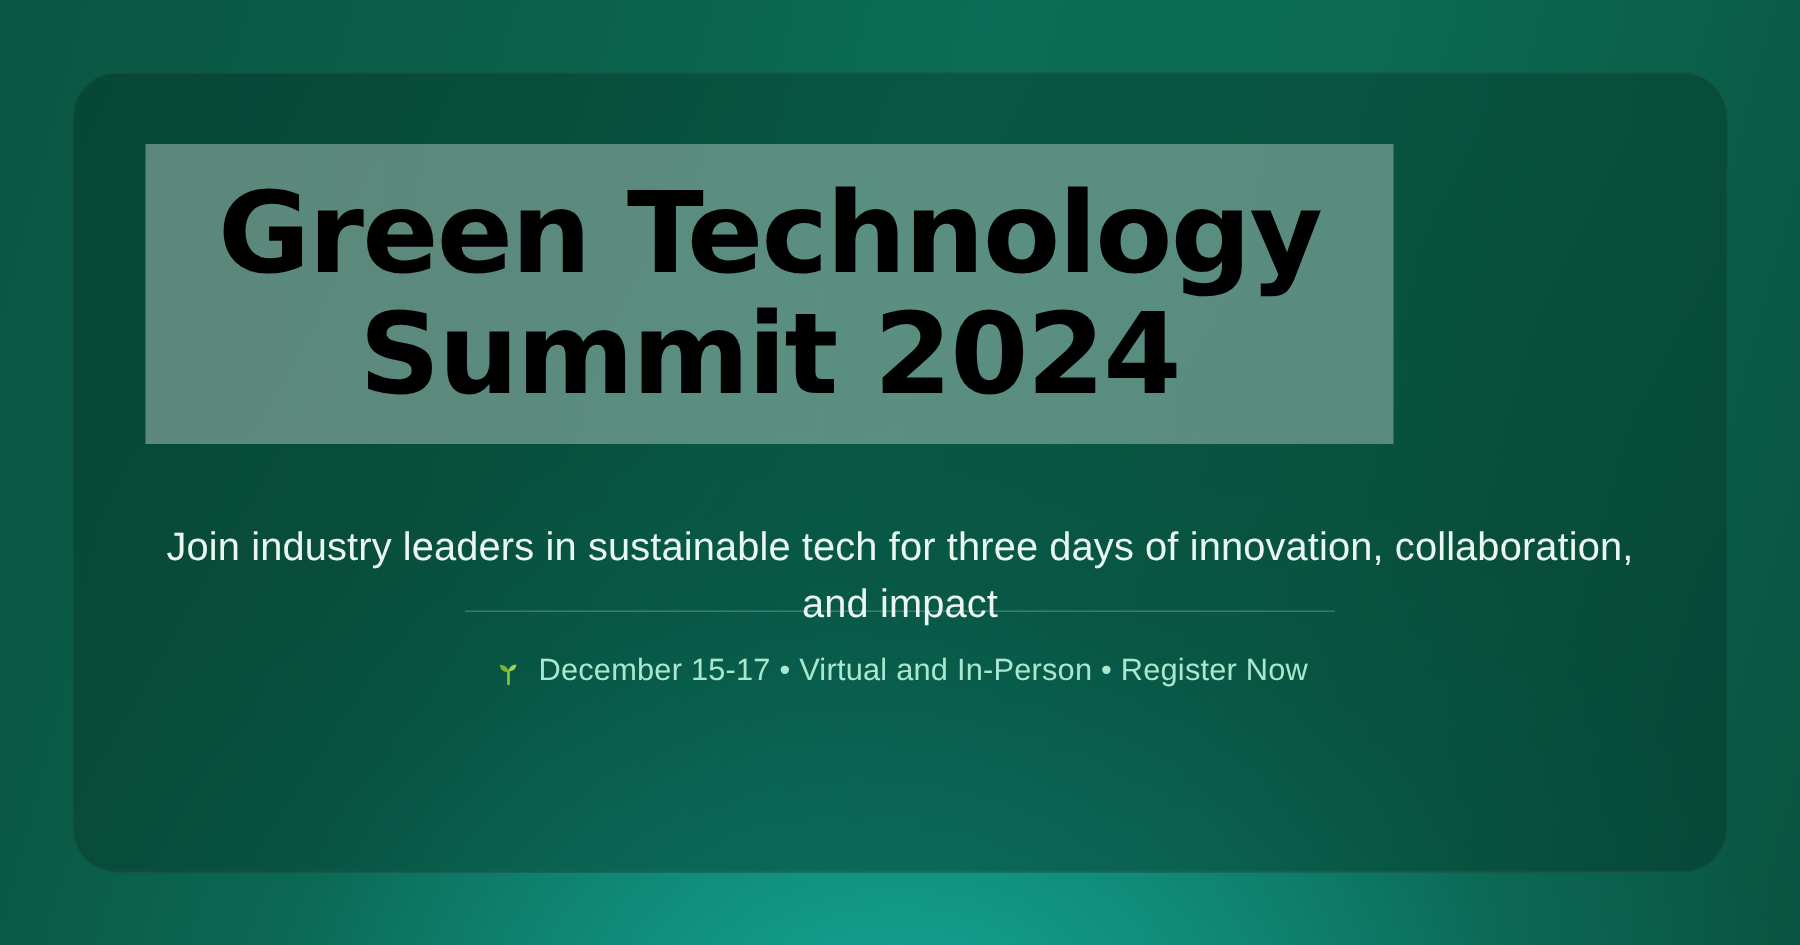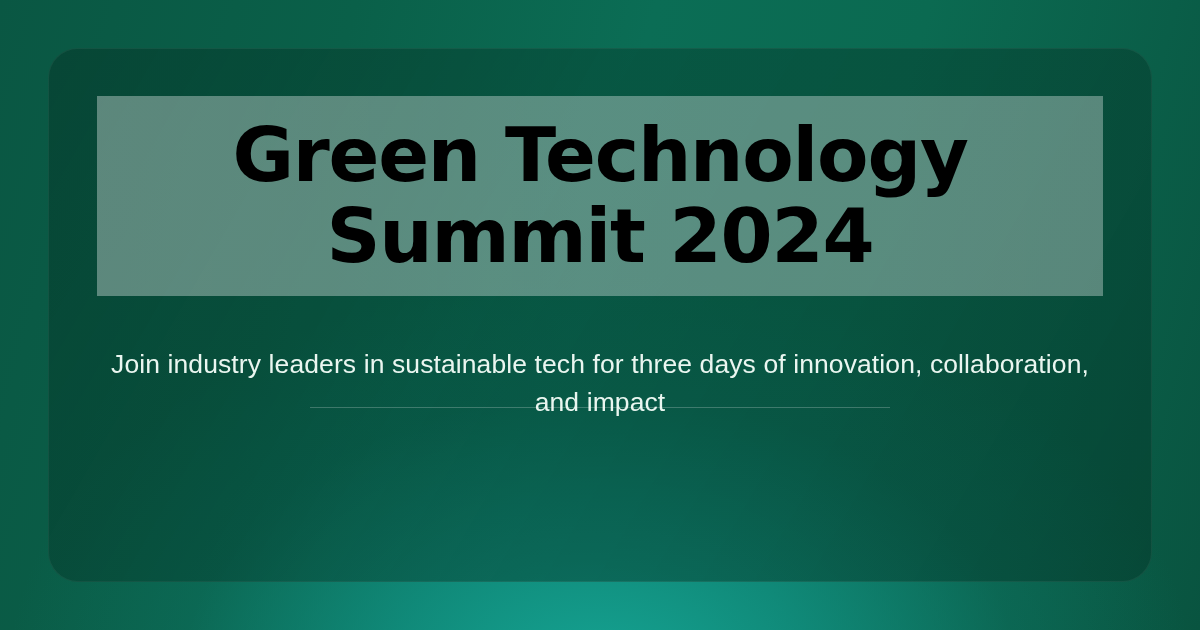--- a/index.html
+++ b/index.html
@@ -53,21 +53,21 @@
     display: flex;
     flex-direction: column;
     align-items: center;
   }
 
   
   .title-band {
     position: absolute;
     left: 48px;
     top: 47px;
-    width: 1006px;
+    width: 832px;
     height: 200px;
     background: linear-gradient(90deg,
         rgba(255,255,255,0.345) 0%,
         rgba(255,255,255,0.335) 45%,
         rgba(255,255,255,0.330) 100%);
     display: flex;
     align-items: center;
     justify-content: center;
   }
 
@@ -148,15 +148,25 @@
   <div class="card">
 
     <div class="title-band">
       <h1 class="title">Green Technology Summit 2024</h1>
     </div>
 
     <p class="subtitle">Join industry leaders in sustainable tech for three days of innovation, collaboration, and impact</p>
 
     <div class="divider"></div>
 
+    <div class="meta">
+      <span class="meta-icon">
+        <svg width="20" height="20" viewBox="0 0 24 24" aria-hidden="true">
+          <path d="M12 21.5 C12 16.5 12 13.5 12 11.2" stroke="#8cc63f" stroke-width="2.1" fill="none" stroke-linecap="round"></path>
+          <path d="M12 12.2 C12 8.6 9.2 6.4 5.2 6.2 C5.2 10.0 8.0 12.2 12 12.2 Z" fill="#7ab62f"></path>
+          <path d="M12.2 11.4 C12.2 8.2 14.6 6.1 18.2 6.0 C18.2 9.4 15.8 11.4 12.2 11.4 Z" fill="#9ad450"></path>
+        </svg>
+      </span>
+      <span class="meta-text">December 15-17 • Virtual and In-Person • Register Now</span>
+    </div>
 
   </div>
 </div>
 
 </body></html>

